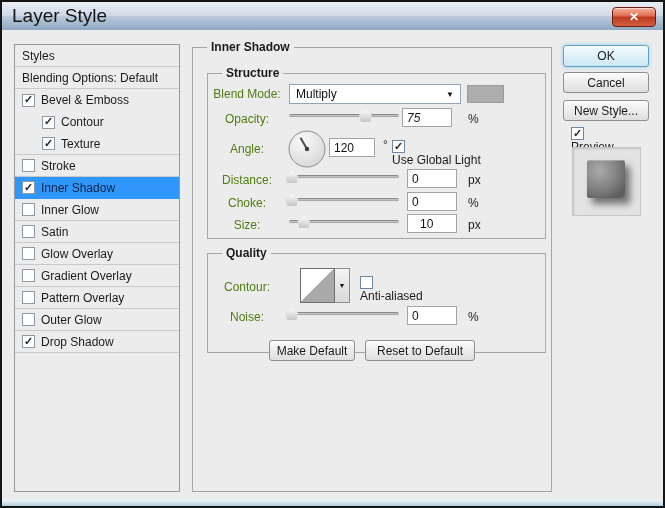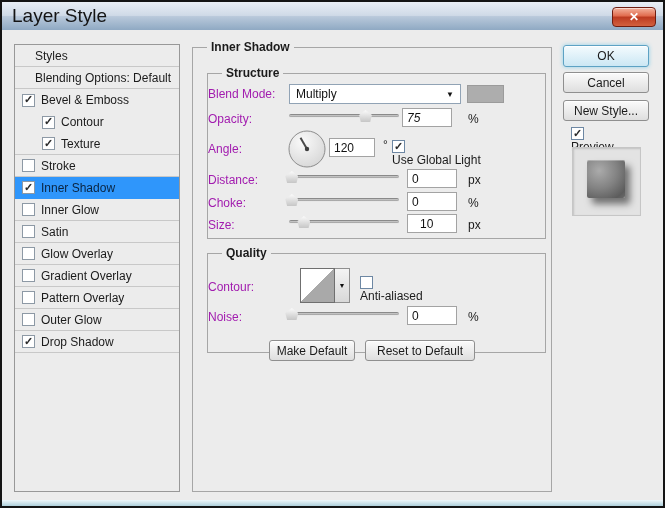--- a/index.html
+++ b/index.html
@@ -19,35 +19,35 @@
   .content{position:absolute;top:28px;left:0;right:0;bottom:6px;background:#ececec;}
 
   
   .sidebar{position:absolute;left:12px;top:14px;width:166px;height:448px;border:1px solid #989898;background:#ececec;}
   .side-row{position:relative;height:22px;display:flex;align-items:center;padding-left:7px;
     border-bottom:1px solid #c8c8c8;font-size:12px;color:#1b1b1b;cursor:pointer;}
   .side-row.nosep{border-bottom:none;}
   .side-row.indent{padding-left:27px;}
   .side-row.selected{background:#2f96fb;color:#0a2440;border-bottom-color:#2f96fb;}
   .row-label{margin-left:6px;white-space:nowrap;}
-  .side-row.plain .row-label{margin-left:13px;}
+  .side-row.plain .row-label{margin-left:0;}
 
   .checkbox{width:13px;height:13px;background:#fff;border:1px solid #8d99a5;flex:0 0 auto;
     display:inline-flex;align-items:center;justify-content:center;font-size:11px;color:#fff;line-height:1;}
   .checkbox.checked::after{content:"✓";color:#2b2b2b;font-weight:bold;margin-top:-1px;}
 
   
   .groupbox{position:absolute;border:1px solid #a6a6a6;}
   .legend{position:absolute;top:-8px;left:14px;background:#ececec;padding:0 4px;font-size:12px;font-weight:bold;color:#1b1b1b;white-space:nowrap;}
 
   .outerbox{left:190px;top:17px;width:360px;height:445px;}
   .structbox{left:14px;top:25px;width:339px;height:166px;}
   .qualbox{left:14px;top:205px;width:339px;height:100px;}
 
-  .flabel{position:absolute;width:78px;text-align:left;font-size:12px;color:#a21caf;white-space:nowrap;}
+  .flabel{position:absolute;width:78px;text-align:center;font-size:12px;color:#4d7c0f;white-space:nowrap;}
   .unit{position:absolute;font-size:12px;color:#1b1b1b;}
 
   .dropdown{position:absolute;left:81px;top:10px;width:172px;height:20px;background:#fff;border:1px solid #91a3b5;
     font-size:12px;color:#111;display:flex;align-items:center;padding:0 6px;cursor:pointer;}
   .dropdown .caret{margin-left:auto;font-size:8px;color:#111;}
   .swatch{position:absolute;left:259px;top:11px;width:37px;height:18px;border:1px solid #9b9b9b;}
 
   .vinput{position:absolute;width:50px;height:19px;background:#fff;border:1px solid #a3a3a3;font-size:12px;color:#111;padding:0 4px;}
 
   .slider{position:absolute;left:81px;width:110px;height:14px;cursor:pointer;}

